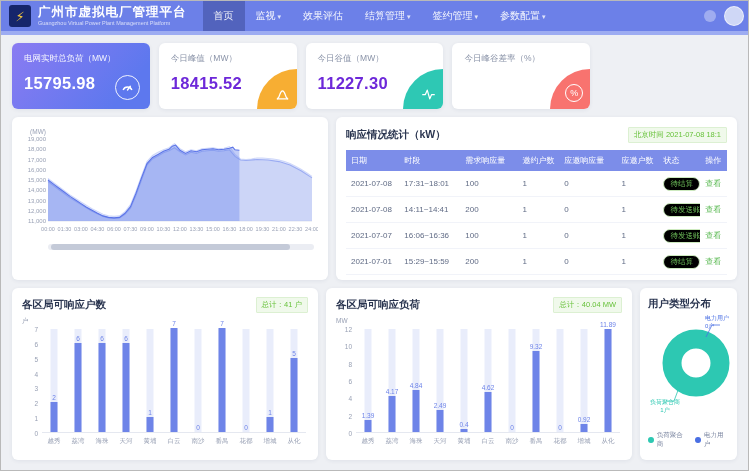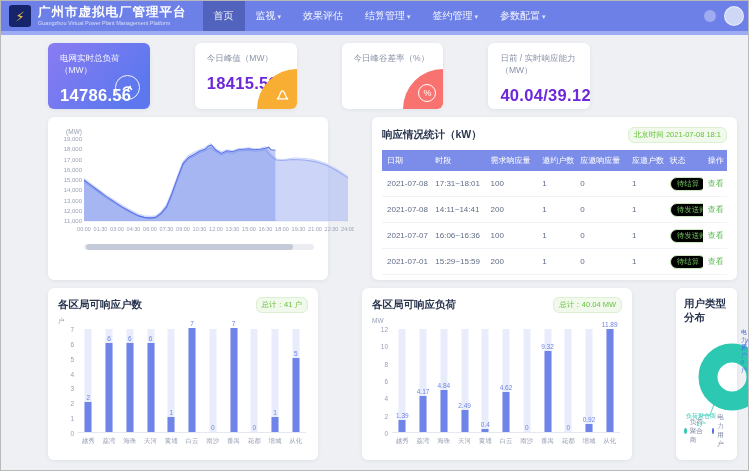--- a/index.html
+++ b/index.html
@@ -18,37 +18,37 @@
   .nav { display:flex; margin-left:16px; height:30px; }
   .nav-item { color:rgba(255,255,255,.92); font-size:10px; line-height:30px; padding:0 11px; cursor:pointer; white-space:nowrap; }
   .nav-item.active { background:rgba(15,25,80,.28);text-align:center; }
   .nav-item .arr { font-size:7px; margin-left:2px; opacity:.85; }
   .header-right { margin-left:auto; display:flex; align-items:center; gap:8px; }
   .bell { width:12px; height:12px; border-radius:50%; background:rgba(255,255,255,.35); }
   .avatar { width:20px; height:20px; border-radius:50%; background:#cfd7f6; border:1px solid rgba(255,255,255,.6); margin-right:-4px; }
   .header-strip { height:4px; background:#9dacf2; }
   
   .main { padding:8px 11px; }
-  .card { background:#fff; border-radius:6px; box-shadow:0 1px 4px rgba(30,40,90,.07);margin-left:36px; }
+  .card { background:#fff; border-radius:6px; box-shadow:0 1px 4px rgba(30,40,90,.07); }
   .kpi-row { display:grid; grid-template-columns:repeat(5,1fr); gap:9px; margin-bottom:8px; }
   .kpi { height:66px; padding:10px 12px; position:relative; overflow:hidden; }
   .kpi-label { font-size:8.5px; color:#8a93a8; }
   .kpi-value { font-size:16.5px; font-weight:bold; color:#6d28d9; margin-top:9px; letter-spacing:.3px; }
   .kpi.primary { background:linear-gradient(130deg,#8a7bf2 0%,#5d78ee 80%); }
   .kpi.primary .kpi-label { color:rgba(255,255,255,.92); }
   .kpi.primary .kpi-value { color:#fff; }
   .kpi-gauge { position:absolute; right:10px; bottom:9px; width:25px; height:25px; border:1.3px solid rgba(255,255,255,.9); border-radius:50%; display:flex; align-items:center; justify-content:center; }
   .kpi-corner { position:absolute; right:0; bottom:0; width:40px; height:40px; border-top-left-radius:100%; }
   .kpi-corner svg, .kpi-corner .pct { position:absolute; right:7px; bottom:7px; }
   .pct { width:18px; height:18px; border:1.3px solid #fff; border-radius:50%; color:#fff; font-size:9px; display:flex; align-items:center; justify-content:center; }
   .mid-row { display:grid; grid-template-columns:316px 1fr; gap:8px; margin-bottom:8px; }
   .bot-row { display:grid; grid-template-columns:306px 306px 1fr; gap:8px; }
   .card-head { display:flex; align-items:center; justify-content:space-between; }
   .card-title { font-size:10.5px; font-weight:bold; color:#2a3550; }
-  .green-badge { font-size:7.5px; color:#67c23a; background:#f0f9eb; border:1px solid #dcf0d2; border-radius:6px; padding:2px 5px; white-space:nowrap; }
+  .green-badge { font-size:7.5px; color:#67c23a; background:#f0f9eb; border:1px solid #dcf0d2; border-radius:1px; padding:2px 5px; white-space:nowrap; }
   
   .load-card { height:163px; padding:10px 10px 6px; }
   .legend { display:flex; gap:8px; align-items:center; }
   .legend-item { display:flex; align-items:center; gap:3px; font-size:7px; color:#7a85a0; cursor:pointer; }
   .legend-dot { width:6px; height:6px; border-radius:50%; }
   .slider { height:6px; background:#ebedf3; border-radius:3px; margin:3px 4px 0 26px; position:relative; }
   .slider-thumb { position:absolute; left:1%; width:90%; top:0; bottom:0; background:#c4cad8; border-radius:3px; cursor:pointer; }
   
   .table-card { height:163px; padding:10px 10px 6px; overflow:hidden; }
   table { width:100%; border-collapse:collapse; margin-top:7px; table-layout:fixed; }
@@ -100,47 +100,52 @@
     <div class="avatar"></div>
   </div>
 </div>
 <div class="header-strip"></div>
 
 <div class="main">
 
   <div class="kpi-row" id="kpiRow">
       <div class="card kpi primary">
         <div class="kpi-label">电网实时总负荷（MW）</div>
-        <div class="kpi-value">14786.56</div>
+        <div class="kpi-value">15795.98</div>
         <div class="kpi-gauge">
           <svg width="15" height="15" viewBox="0 0 24 24">
             <path d="M5 16 A7.5 7.5 0 0 1 19 16" stroke="#fff" fill="none" stroke-width="2.2"></path>
             <line x1="12" y1="16" x2="16.5" y2="10" stroke="#fff" stroke-width="2.2" stroke-linecap="round"></line>
           </svg>
         </div>
       </div>
       <div class="card kpi">
         <div class="kpi-label">今日峰值（MW）</div>
         <div class="kpi-value">18415.52</div>
         <div class="kpi-corner" style="background: rgb(247, 174, 51);">
           <svg width="15" height="15" viewBox="0 0 24 24">
             <path d="M3 19 C8 19 7 6 12 6 C17 6 16 19 21 19" stroke="#fff" fill="none" stroke-width="2"></path>
             <line x1="3" y1="19" x2="21" y2="19" stroke="#fff" stroke-width="2"></line>
           </svg>
         </div>
       </div>
       <div class="card kpi">
+        <div class="kpi-label">今日谷值（MW）</div>
+        <div class="kpi-value">11227.30</div>
+        <div class="kpi-corner" style="background: rgb(46, 200, 180);">
+          <svg width="15" height="15" viewBox="0 0 24 24">
+            <polyline points="2,12 7,12 10,5 14,19 17,12 22,12" stroke="#fff" fill="none" stroke-width="2" stroke-linejoin="round"></polyline>
+          </svg>
+        </div>
+      </div>
+      <div class="card kpi">
         <div class="kpi-label">今日峰谷差率（%）</div>
         <div class="kpi-corner" style="background: rgb(248, 115, 111);">
           <div class="pct">%</div>
         </div>
-      </div>
-      <div class="card kpi">
-        <div class="kpi-label">日前 / 实时响应能力（MW）</div>
-        <div class="kpi-value">40.04/39.12</div>
       </div>
     </div>
 
   <div class="mid-row">
     <div class="card load-card">
       <svg id="loadSvg" width="296" height="110" viewBox="0 0 296 110">
           <text x="24" y="7" font-size="6.5" fill="#9aa2b6" text-anchor="end">(MW)</text>
           <text x="24" y="14" font-size="6" fill="#9aa2b6" text-anchor="end">19,000</text>
           <text x="24" y="24.25" font-size="6" fill="#9aa2b6" text-anchor="end">18,000</text>
           <text x="24" y="34.5" font-size="6" fill="#9aa2b6" text-anchor="end">17,000</text>

